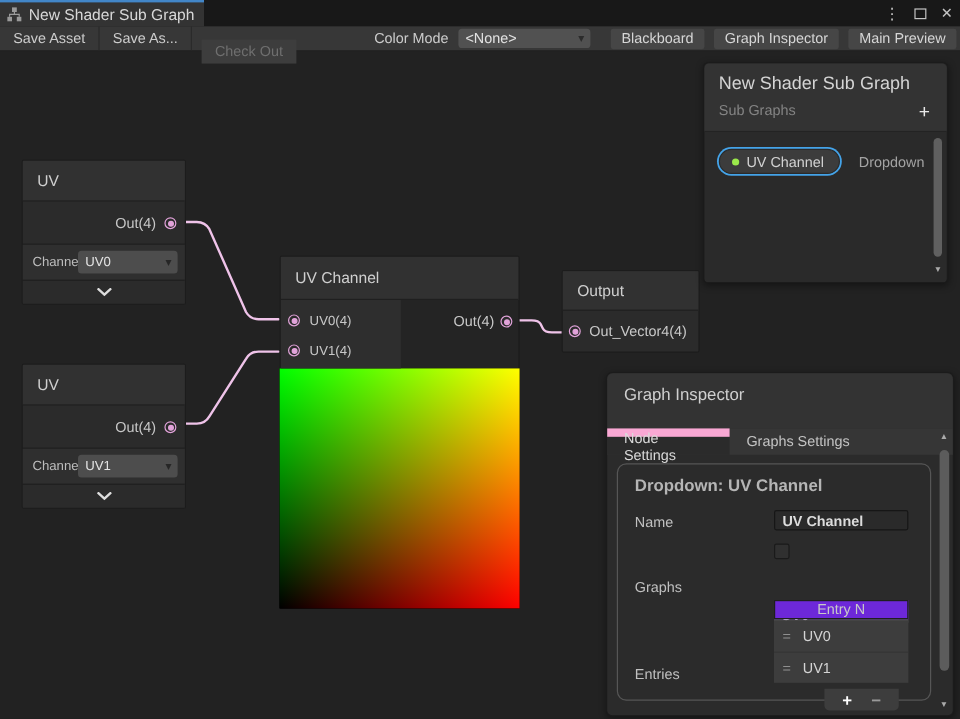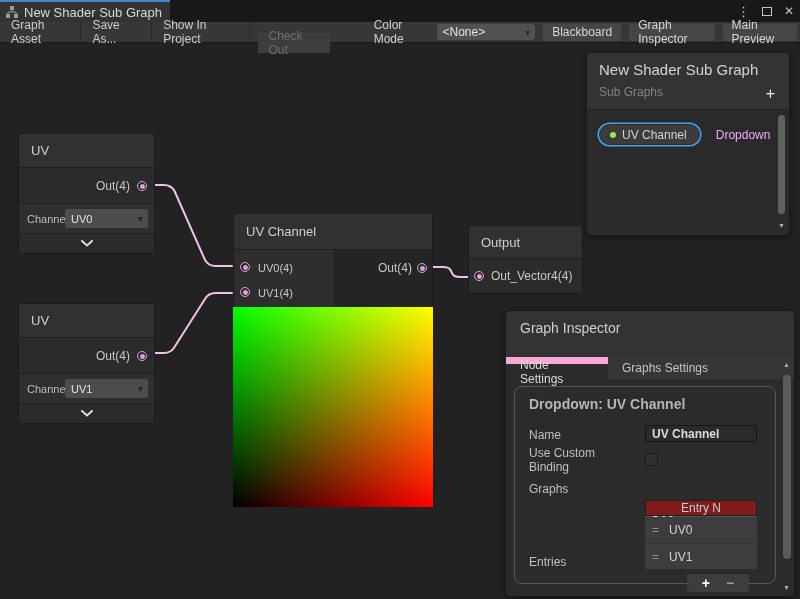--- a/index.html
+++ b/index.html
@@ -23,21 +23,21 @@
   .win-controls .close { font-size:12px; line-height:1; }
   
   .toolbar {
     position:absolute; left:0; top:22px; width:800px; height:21px;
     background:#373737; border-bottom:1px solid #191919;
     display:flex; align-items:center; font-size:12px; color:#cccccc; z-index:6;
   }
   .tb-btn { height:100%; display:flex; align-items:center; padding:0 11px; cursor:default; }
   .tb-btn.sep { border-right:1px solid #2a2a2a; }
   .tb-btn.disabled { color:#6f6f6f; background:#3d3d3d; margin-left:8px;margin-top:22px; }
-  .tb-label { margin-left:36px; padding:0 8px; }
+  .tb-label { margin-left:57px; padding:0 8px; }
   .tb-select {
     width:110px; height:16px; background:#515151; border-radius:3px;
     display:flex; align-items:center; padding:0 6px; color:#e2e2e2; position:relative;
   }
   .tb-select .arrow { position:absolute; right:5px; color:#2b2b2b; font-size:10px; }
   .tb-raised {
     height:17px; background:#464646; border-radius:2px; display:flex; align-items:center;
     padding:0 9px; margin-left:8px; color:#d6d6d6;
   }
   .tb-right { margin-left:auto; display:flex; align-items:center; padding-right:3px; }
@@ -90,21 +90,21 @@
   .bb-subrow { display:flex; justify-content:space-between; }
   .bb-subtitle { font-size:12px; color:#848484; }
   .bb-plus { font-size:16px; color:#e8e8e8; padding-right:2px; }
   .bb-item-row { display:flex; align-items:center; margin:14px 0 0 12px; }
   .bb-pill {
     height:21px; background:#3c3c3c; border:1px solid #2a2a2a; border-radius:11px;
     display:flex; align-items:center; gap:6px; padding:0 12px 0 10px;
     box-shadow:0 0 0 1.5px #44A3E8; font-size:12px; color:#d2d2d2;
   }
   .bb-dot { width:6px; height:6px; border-radius:50%; background:#9BE94B; }
-  .bb-type { margin-left:16px; font-size:12px; color:#f0abfc; }
+  .bb-type { margin-left:16px; font-size:12px; color:#a3a3a3; }
   .bb-scroll { position:absolute; right:3px; top:60px; bottom:4px; width:9px; }
   .bb-thumb { position:absolute; top:2px; left:1px; width:7px; height:99px; background:#606060; border-radius:4px; }
   .scroll-arrow { position:absolute; left:0; width:9px; text-align:center; font-size:7px; color:#aaaaaa; }
   
   .inspector {
     position:absolute; left:505px; top:310px; width:290px; height:287px;
     background:#2b2b2b; border:1px solid #1b1b1b; border-radius:5px; z-index:4;
     box-shadow:0 2px 6px rgba(0,0,0,.4); font-size:12px;
   }
   .gi-head { background:#333333; border-radius:5px 5px 0 0; height:46px; padding:9px 0 0 14px; }
@@ -124,21 +124,21 @@
     height:17px; background:#2a2a2a; border:1px solid #161616; border-radius:2px;
     display:flex; align-items:center; padding-left:6px; font-weight:bold; color:#dcdcdc;
   }
   .gi-check { width:13px; height:13px; background:#303030; border:1px solid #1a1a1a; border-radius:2px; }
   .gi-dd {
     height:17px; background:#515151; border-radius:3px; position:relative;
     display:flex; align-items:center; padding-left:6px; font-weight:bold; color:#e8e8e8;
   }
   .gi-dd .arrow { position:absolute; right:5px; color:#2b2b2b; font-size:10px; }
   .gi-list-header {
-    height:16px; background:#7f1d1d; border:1px solid #1f1f1f;
+    height:16px; background:#6d28d9; border:1px solid #1f1f1f;
     display:flex; align-items:center; justify-content:center; color:#c8c8c8;
   }
   .gi-list { background:#3d3d3d; }
   .gi-list-row { height:26px; display:flex; align-items:center; gap:10px; padding-left:7px; color:#d4d4d4; }
   .gi-list-row + .gi-list-row { border-top:1px solid #353535; }
   .gi-handle { color:#8f8f8f; font-size:12px; }
   .gi-list-footer {
     position:absolute; left:172px; top:187px; width:62px; height:18px; background:#3d3d3d;
     border-radius:0 0 4px 4px; display:flex; align-items:center; justify-content:center; gap:16px;
   }
@@ -168,23 +168,22 @@
     <span>New Shader Sub Graph</span>
   </div>
   <div class="win-controls">
     <span class="kebab">⋮</span>
     <span class="maxbox"></span>
     <span class="close">✕</span>
   </div>
 </div>
 
 <div class="toolbar">
-  <div class="tb-btn sep">Graph Asset</div>
+  <div class="tb-btn sep">Save Asset</div>
   <div class="tb-btn sep">Save As...</div>
-  <div class="tb-btn sep">Show In Project</div>
   <div class="tb-btn disabled">Check Out</div>
   <div class="tb-label">Color Mode</div>
   <div class="tb-select">
     <span>&lt;None&gt;</span>
     <span class="arrow">▾</span>
   </div>
   <div class="tb-right">
     <div class="tb-raised">Blackboard</div>
     <div class="tb-raised">Graph Inspector</div>
     <div class="tb-raised">Main Preview</div>
@@ -289,21 +288,20 @@
     <div class="gi-tab active">Node Settings</div>
     <div class="gi-tab">Graphs Settings</div>
   </div>
   <div class="gi-body">
     <div class="gi-box">
       <div class="gi-section-title">Dropdown: UV Channel</div>
 
       <div class="gi-row" style="top:41px;">Name</div>
       <div class="gi-ctl gi-field" style="top:38px;">UV Channel</div>
 
-      <div class="gi-row" style="top:59px; width:100px;">Use Custom Binding</div>
       <div class="gi-ctl gi-check" style="top:66px; width:13px;"></div>
 
       <div class="gi-row" style="top:95px;">Graphs</div>
       <div class="gi-ctl gi-dd" style="top:92px;">
         <span>UV0</span>
         <span class="arrow">▾</span>
       </div>
 
       <div class="gi-ctl gi-list-header" style="top:113px;">Entry N</div>
       <div class="gi-row" style="top:168px;">Entries</div>

